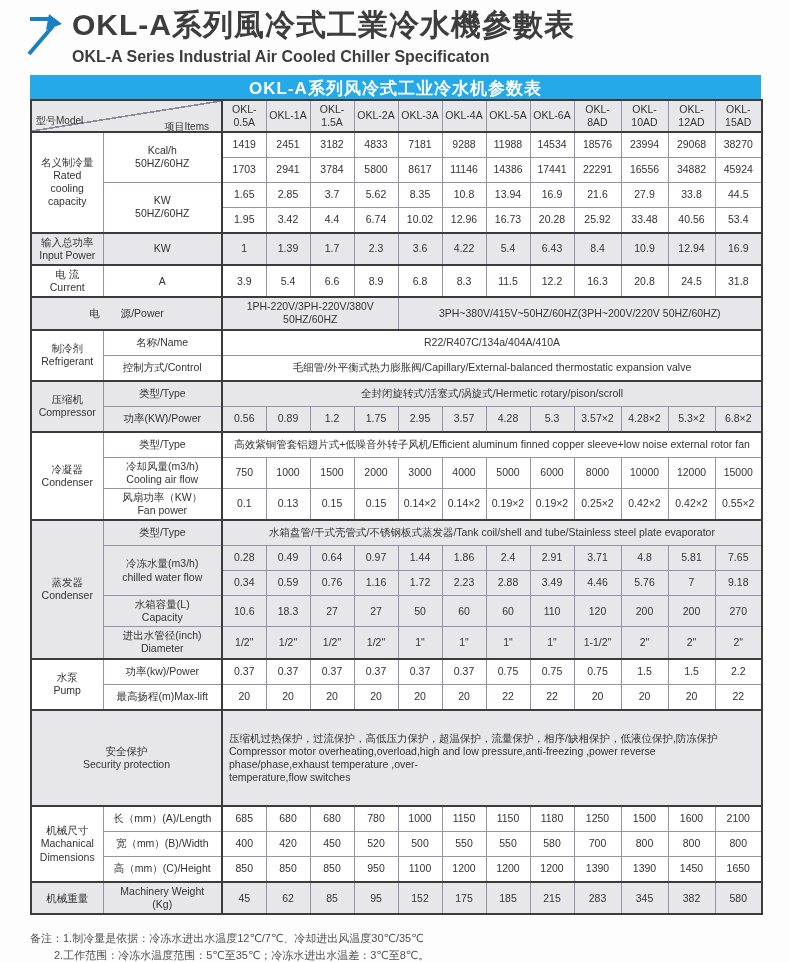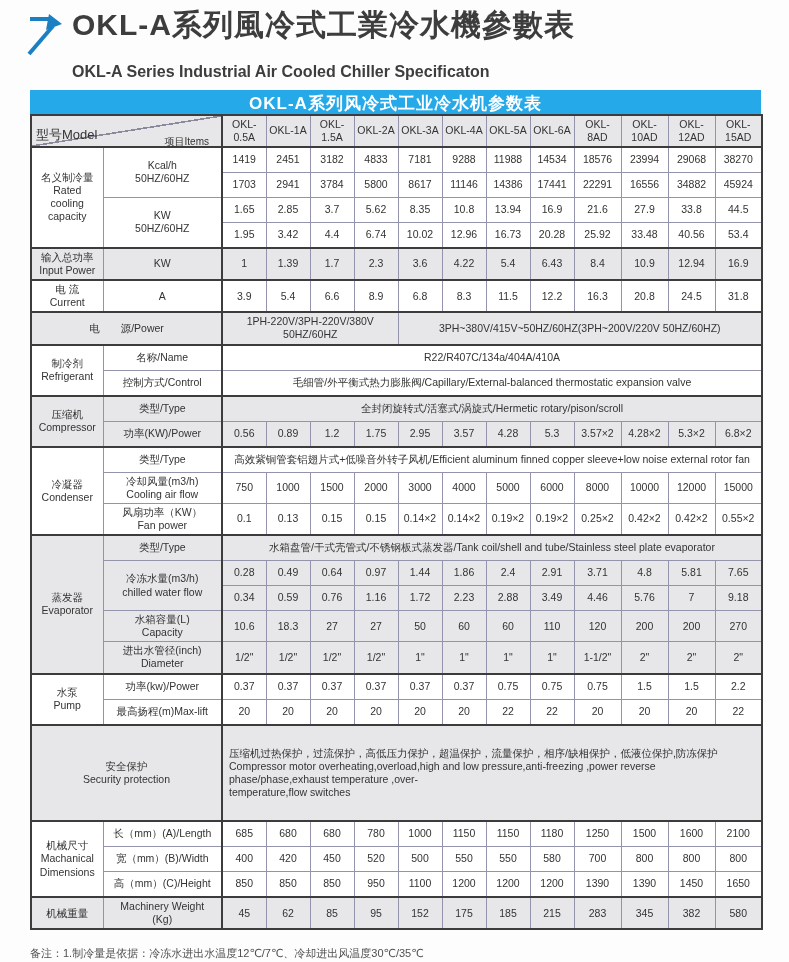--- a/index.html
+++ b/index.html
@@ -4,21 +4,21 @@
 <style>
   html,body{margin:0;padding:0;}
   body{
     width:789px;height:962px;overflow:hidden;
     background:#fdfdfd;color:#333;
     font-family:"Liberation Sans","DejaVu Sans",sans-serif;
   }
   .hdr{display:flex;align-items:flex-start;padding:8px 0 0 24px;}
   .logo{width:40px;height:46px;margin:4px 8px 0 0;flex:0 0 auto;}
   .t-zh{font-size:30px;font-weight:700;color:#3d3d3d;letter-spacing:1px;line-height:1.15;}
-  .t-en{font-size:16px;font-weight:600;color:#3d3d3d;margin-top:20px;}
+  .t-en{font-size:16px;font-weight:600;color:#3d3d3d;margin-top:5px;}
 
   .tbl-wrap{margin:9px 28px 0 30px;width:731px;}
   .caption{
     background:#25a9e8;color:#fff;text-align:center;
     font-size:17px;font-weight:600;height:24px;line-height:28px;
     letter-spacing:1px;
   }
   table{border-collapse:collapse;table-layout:fixed;width:731px;border:2px solid #3c3c3c;}
   td{
     border:1px solid #9393ab;
@@ -32,21 +32,21 @@
   td.br{border-right:2px solid #3c3c3c;}
   td.left{text-align:left;padding:21px 6px;}
   .hdr-row td{background:#e7e7e9;font-size:10.5px;height:26px;}
   td.corner{
     position:relative;
     background:
       linear-gradient(to bottom right,
         transparent calc(50% - 0.8px), #8a8a9c calc(50% - 0.8px),
         #8a8a9c calc(50% + 0.8px), transparent calc(50% + 0.8px)) #e7e7e9;
   }
-  .cnr-model{position:absolute;left:4px;bottom:3px;font-size:13px;}
+  .cnr-model{position:absolute;left:4px;bottom:3px;font-size:10px;}
   .cnr-items{position:absolute;right:12px;top:20px;font-size:10px;}
 
   #notes{margin:15px 28px 0 30px;font-size:11px;color:#4f4f4f;line-height:1.55;}
   #notes-zh{margin-bottom:1px;}
   .note-line{white-space:pre-wrap;}
   .note-line.ind{margin-left:24px;}
 </style>
 </head>
 <body>
 
@@ -266,21 +266,21 @@
             <td>0.14×2</td>
             <td>0.19×2</td>
             <td>0.19×2</td>
             <td>0.25×2</td>
             <td>0.42×2</td>
             <td>0.42×2</td>
             <td>0.55×2</td>
           </tr>
           <tr class="g st">
             <td rowspan="5" class="c1">蒸发器
-Evaporator</td>
+Condenser</td>
             <td class="c2 br">类型/Type</td>
             <td colspan="12">水箱盘管/干式壳管式/不锈钢板式蒸发器/Tank coil/shell and tube/Stainless steel plate evaporator</td>
           </tr>
           <tr class="g">
             <td rowspan="2" class="c2 br">冷冻水量(m3/h)
 chilled water flow</td>
             <td>0.28</td>
             <td>0.49</td>
             <td>0.64</td>
             <td>0.97</td>

